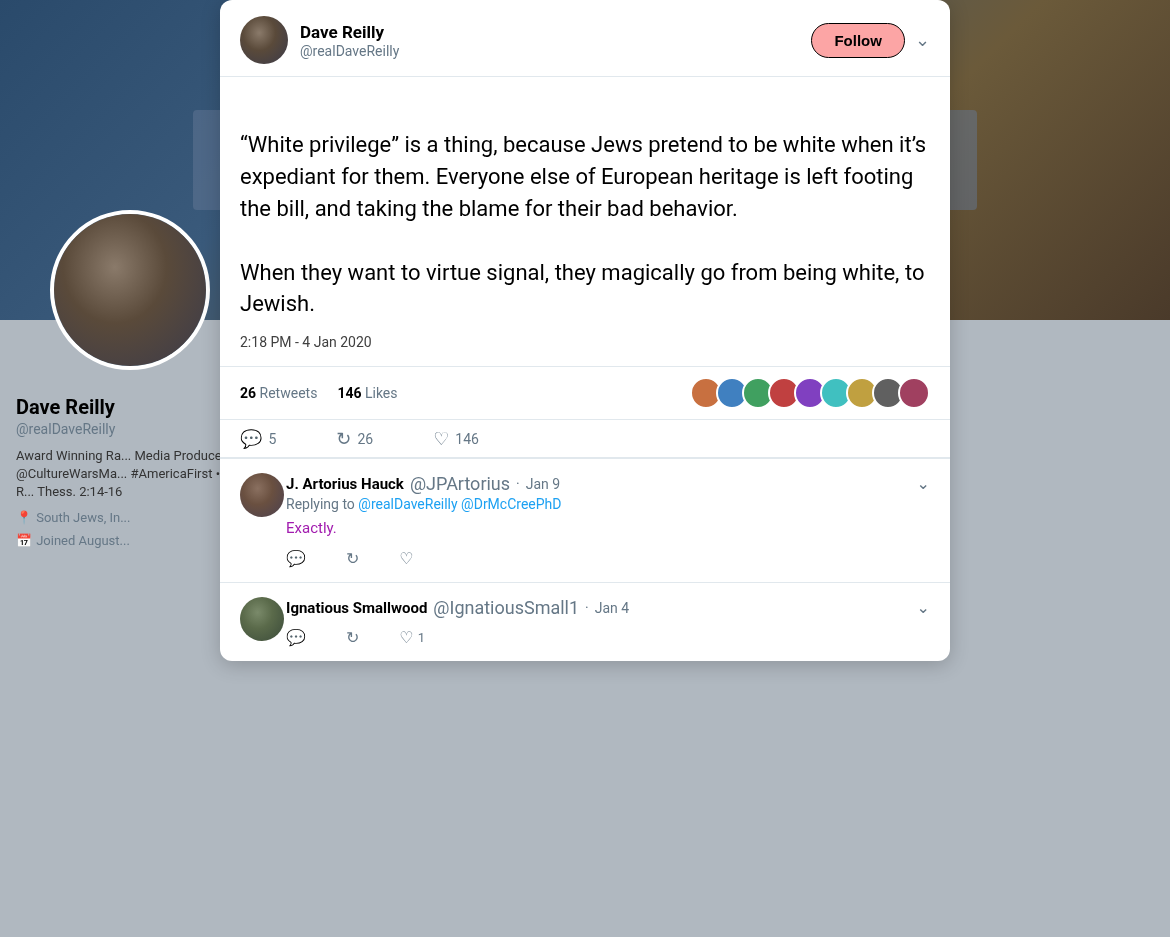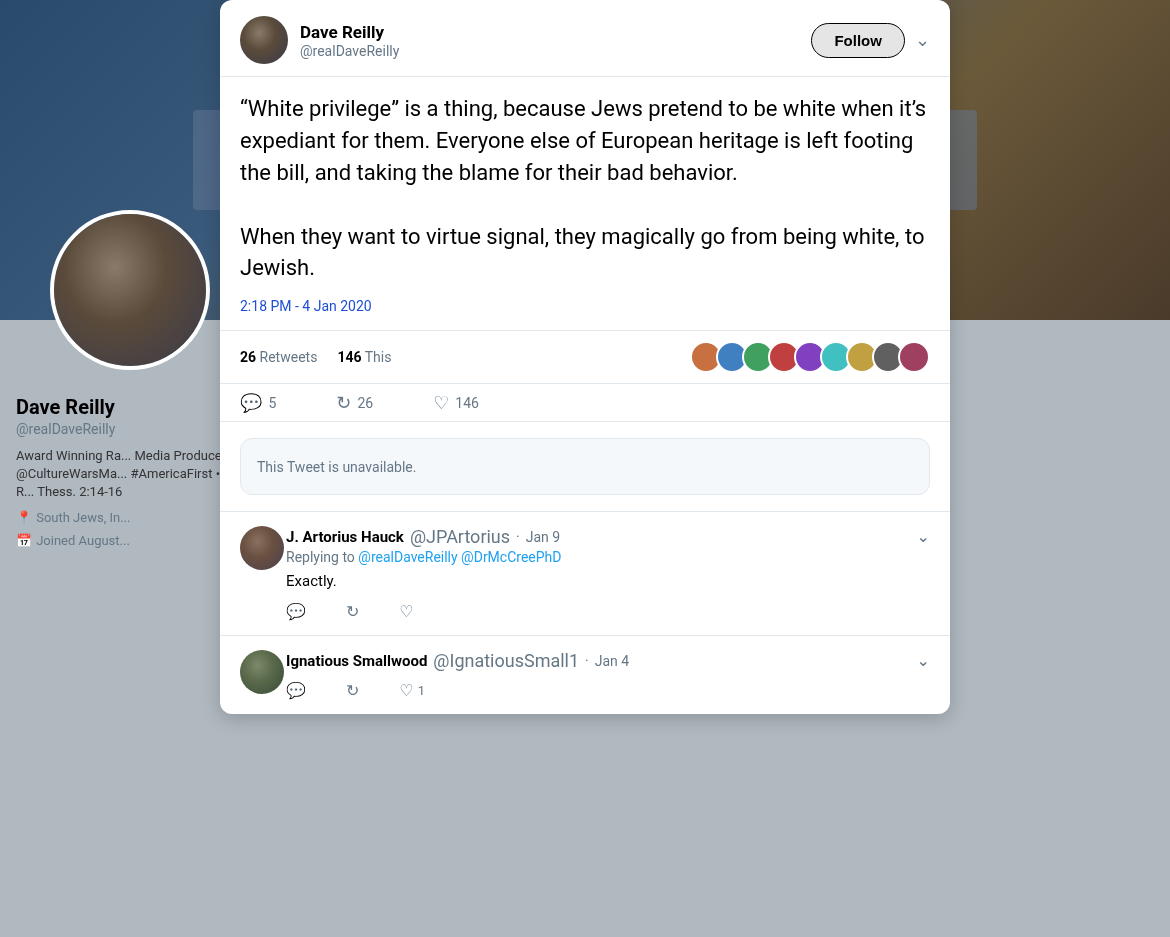--- a/index.html
+++ b/index.html
@@ -134,21 +134,21 @@
     }
 
     .tweet-user-handle {
       font-size: 14px;
       color: #657786;
       margin-top: 1px;
     }
 
     .follow-btn {
       border: 1.5px solid #000;
-      background: #e5e5e5;
+      background: #fca5a5;
       border-radius: 20px;
       padding: 8px 22px;
       font-size: 15px;
       font-weight: bold;
       cursor: pointer;
       color: #000;
     }
 
     .chevron-btn {
       background: none;
@@ -161,26 +161,27 @@
 
     
     .tweet-body {
       padding: 16px 20px;
     }
 
     .tweet-text {
       font-size: 22px;
       line-height: 1.45;
       color: #000;
+      margin-top: 36px;
     }
 
     .tweet-timestamp {
       margin-top: 14px;
       font-size: 14px;
-      color: #1d4ed8;
+      color: #404040;
     }
 
     
     .tweet-stats {
       display: flex;
       align-items: center;
       padding: 10px 20px;
       border-top: 1px solid #e1e8ed;
       border-bottom: 1px solid #e1e8ed;
       gap: 20px;
@@ -325,21 +326,21 @@
       margin-top: 2px;
     }
 
     .reply-to-line a {
       color: #1da1f2;
       text-decoration: none;
     }
 
     .reply-text {
       font-size: 15px;
-      color: #000000;
+      color: #a21caf;
       margin-top: 6px;
       line-height: 1.4;
     }
 
     .reply-actions {
       display: flex;
       align-items: center;
       gap: 40px;
       margin-top: 10px;
       color: #657786;
@@ -417,21 +418,21 @@
     <div class="tweet-timestamp">2:18 PM - 4 Jan 2020</div>
   </div>
 
   <div class="tweet-stats">
     <div class="stat-item">
       <strong>26</strong>
       <span>Retweets</span>
     </div>
     <div class="stat-item">
       <strong>146</strong>
-      <span>This</span>
+      <span>Likes</span>
     </div>
     <div class="likers-avatars">
       <div class="liker-avatar liker-1"></div>
       <div class="liker-avatar liker-2"></div>
       <div class="liker-avatar liker-3"></div>
       <div class="liker-avatar liker-4"></div>
       <div class="liker-avatar liker-5"></div>
       <div class="liker-avatar liker-6"></div>
       <div class="liker-avatar liker-7"></div>
       <div class="liker-avatar liker-8"></div>
@@ -447,23 +448,20 @@
     <div class="action-item">
       <span class="action-icon">↻</span>
       <span>26</span>
     </div>
     <div class="action-item">
       <span class="action-icon">♡</span>
       <span>146</span>
     </div>
   </div>
 
-  <div class="unavailable-tweet">
-    <span class="unavailable-text">This Tweet is unavailable.</span>
-  </div>
 
   <div class="reply-tweet">
     <div class="reply-header">
       <div class="reply-avatar reply-avatar-1"></div>
       <div class="reply-info">
         <div class="reply-user-line">
           <span class="reply-user-name">J. Artorius Hauck</span>
           <span class="reply-user-handle">@JPArtorius</span>
           <span class="reply-date">·</span>
           <span class="reply-date">Jan 9</span>

